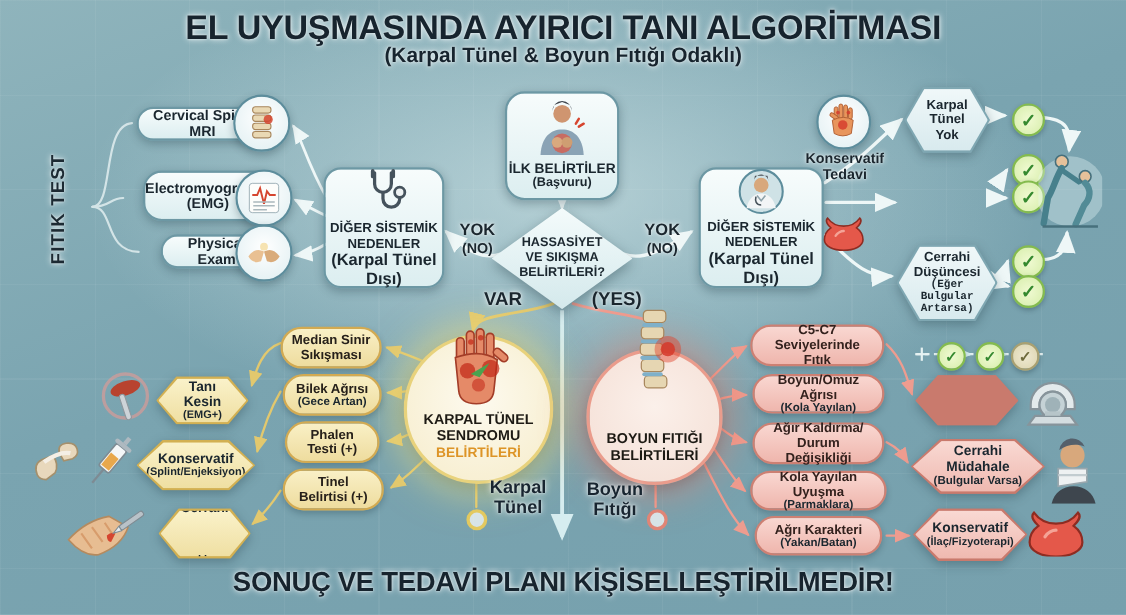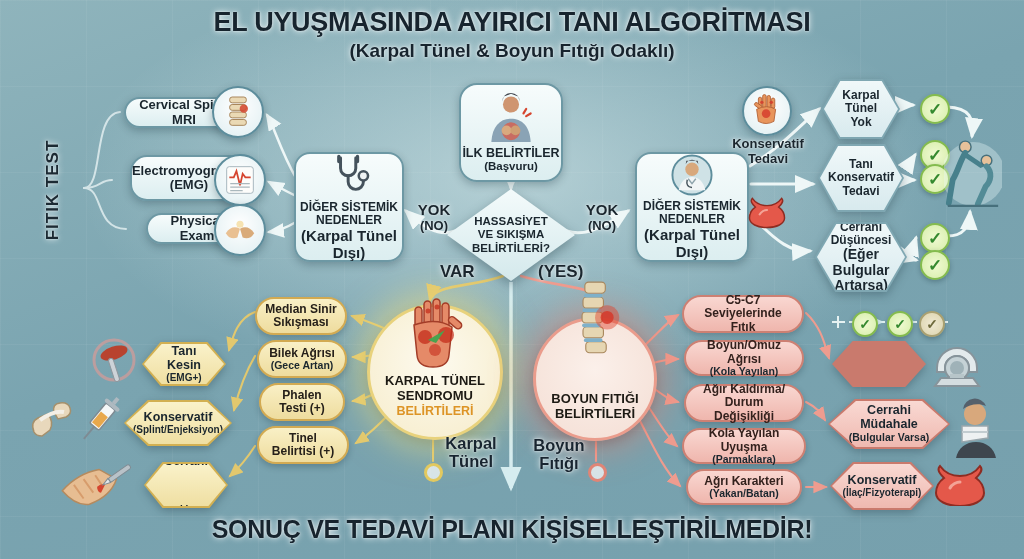--- a/index.html
+++ b/index.html
@@ -8,21 +8,21 @@
     font-family:"Liberation Sans",sans-serif;color:#1a262e;
     background:
       repeating-linear-gradient(to right, rgba(255,255,255,.05) 0 1px, transparent 1px 86px),
       repeating-linear-gradient(to bottom, rgba(255,255,255,.05) 0 1px, transparent 1px 86px),
       radial-gradient(ellipse 620px 300px at 50% 32%, rgba(228,243,243,.55), rgba(160,195,200,0) 70%),
       linear-gradient(160deg,#8fb4bc,#7aa4b0 45%,#76a0ad);
   }
   .abs{position:absolute;box-sizing:border-box;}
   .ctr{display:flex;flex-direction:column;align-items:center;justify-content:center;text-align:center;}
   .halo{text-shadow:0 0 6px rgba(255,255,255,.9),0 0 2px rgba(255,255,255,.75);}
-  .title{width:100%;top:7px;font-size:27px;font-weight:800;letter-spacing:-.3px;text-align:center;color:#17242e;}
+  .title{width:100%;top:7px;font-size:31px;font-weight:800;letter-spacing:-.3px;text-align:center;color:#17242e;}
   .subtitle{width:100%;top:40px;font-size:19px;font-weight:700;text-align:center;color:#17242e;}
   .banner{width:100%;top:515px;font-size:25px;font-weight:800;letter-spacing:-.3px;text-align:center;color:#17242e;}
   .card{background:linear-gradient(180deg,#f7fcfc,#dceef0);border:2px solid #6d98a4;border-radius:14px;
         box-shadow:0 3px 9px rgba(15,40,50,.28);}
   .testbox{border-radius:17px;font-weight:700;font-size:13px;line-height:1.1;padding:2px 6px;margin-left:20px;}
   .circ{border-radius:50%;background:radial-gradient(circle at 50% 40%,#ffffff,#dfeef1);border:2.5px solid #5d8d9c;
         box-shadow:0 3px 8px rgba(15,40,50,.3);display:flex;align-items:center;justify-content:center;}
   .vlabel{transform:rotate(-90deg);font-weight:800;font-size:17px;letter-spacing:1px;color:#1c2a33;}
   .nodesub{font-weight:600;font-size:15px;}
   .diamond{clip-path:polygon(50% 0,100% 50%,50% 100%,0 50%);
@@ -277,31 +277,25 @@
       <path d="M16 30c2-4 7-6 10-6" stroke="#f4a396" stroke-width="3" fill="none" stroke-linecap="round"></path>
     </svg>
   </div>
 
   <div class="abs hexw hex-blue node" style="left:822px;top:79px;width:78px;height:60px;">
     <div class="hexb"></div>
       <div class="hexi" style="padding:2px 12px;">
       <span class="hex-t" style="font-size:12px;">Karpal Tünel Yok</span>
     </div>
   </div>
-  <div class="abs hexw hex-blue node" style="left:818px;top:144px;width:86px;height:68px;">
-    <div class="hexb"></div>
-      <div class="hexi" style="padding:2px 12px;">
-      <span class="hex-t" style="font-size:12px;">Tanı Konservatif Tedavi</span>
-    </div>
-  </div>
   <div class="abs hexw hex-blue node" style="left:815px;top:222px;width:92px;height:70px;">
     <div class="hexb"></div>
       <div class="hexi" style="padding:2px 10px;">
       <span class="hex-t" style="font-size:12px;">Cerrahi Düşüncesi</span>
-      <span class="hex-s" style="font-size:14px;">(Eğer Bulgular Artarsa)</span>
+      <span class="hex-s" style="font-size:10px;font-family:Liberation Mono, monospace;">(Eğer Bulgular Artarsa)</span>
     </div>
   </div>
 
   <div class="chk node" style="left:920px;top:94px;width:26px;height:26px;font-size:17px;">
       <span>✓</span>
     </div>
   <div class="chk node" style="left:920px;top:140px;width:26px;height:26px;font-size:17px;">
       <span>✓</span>
     </div>
   <div class="chk node" style="left:920px;top:164px;width:26px;height:26px;font-size:17px;">

